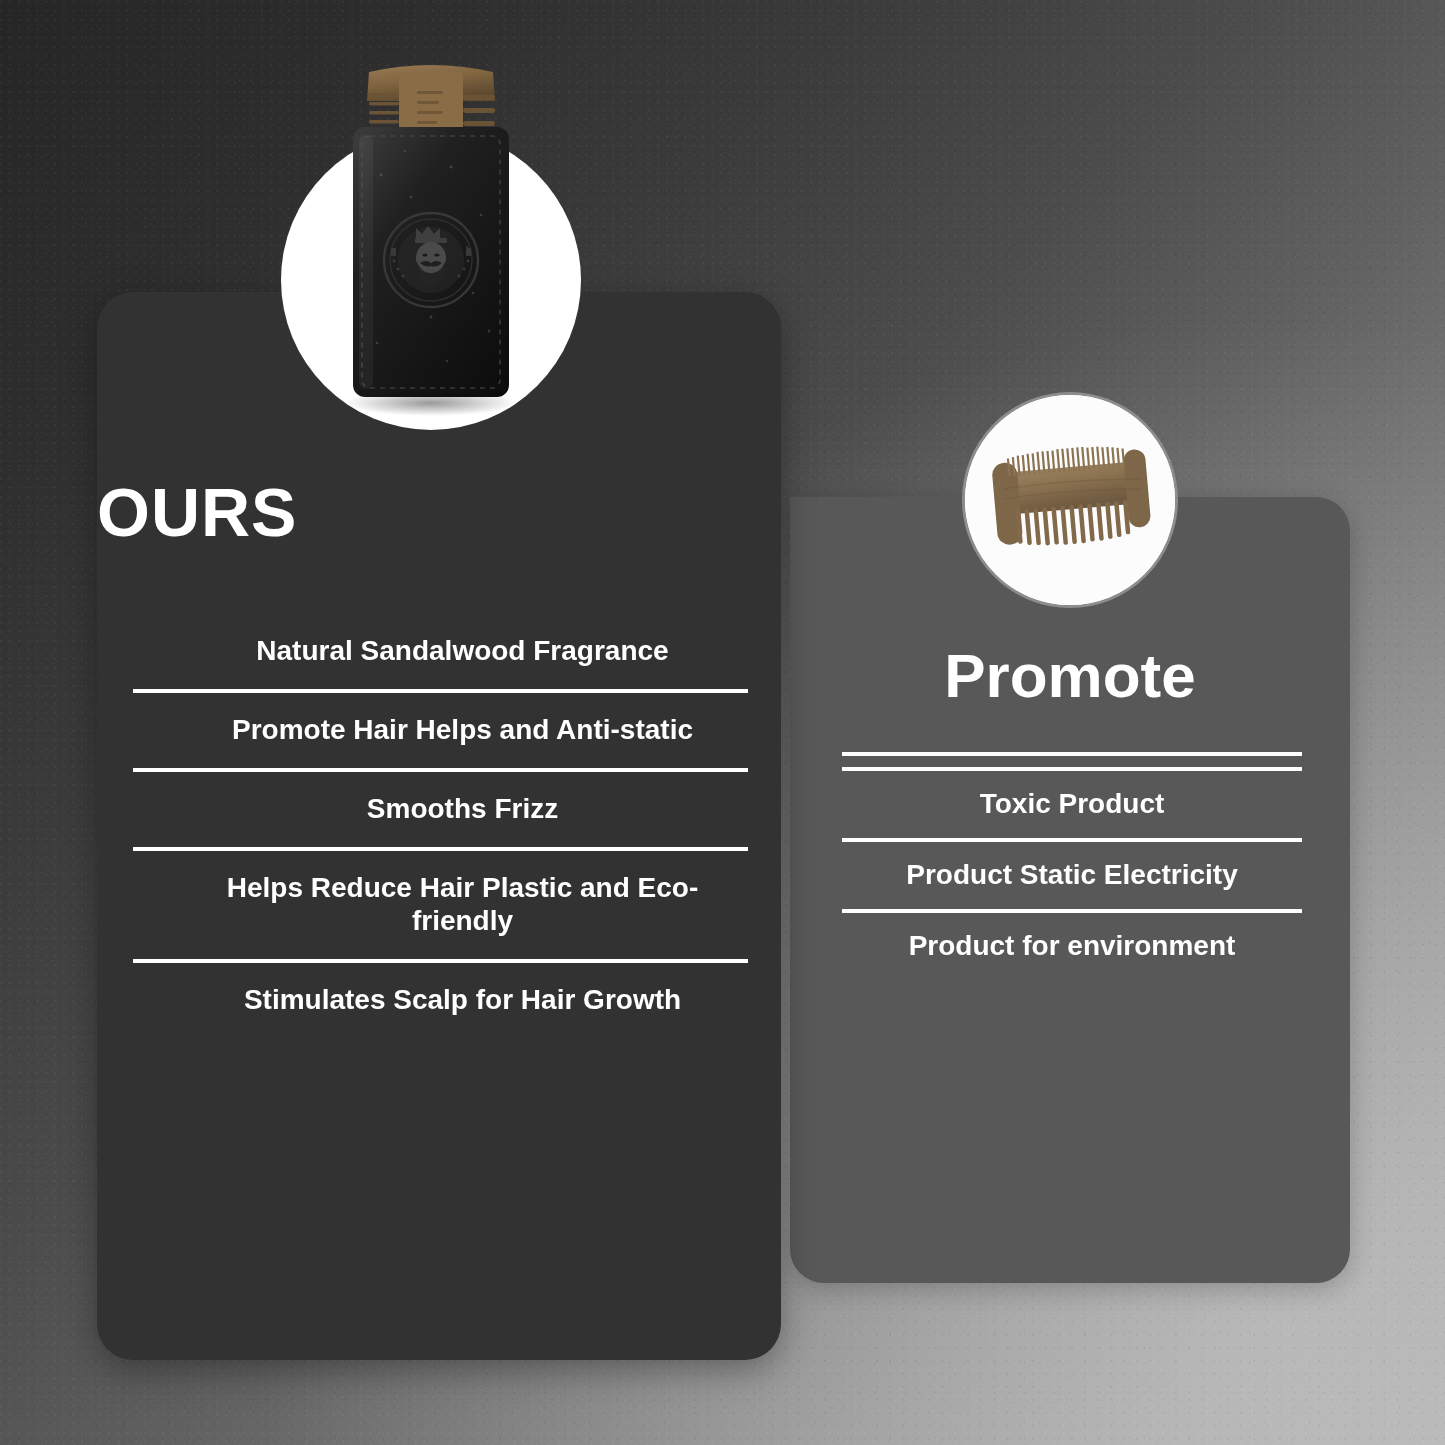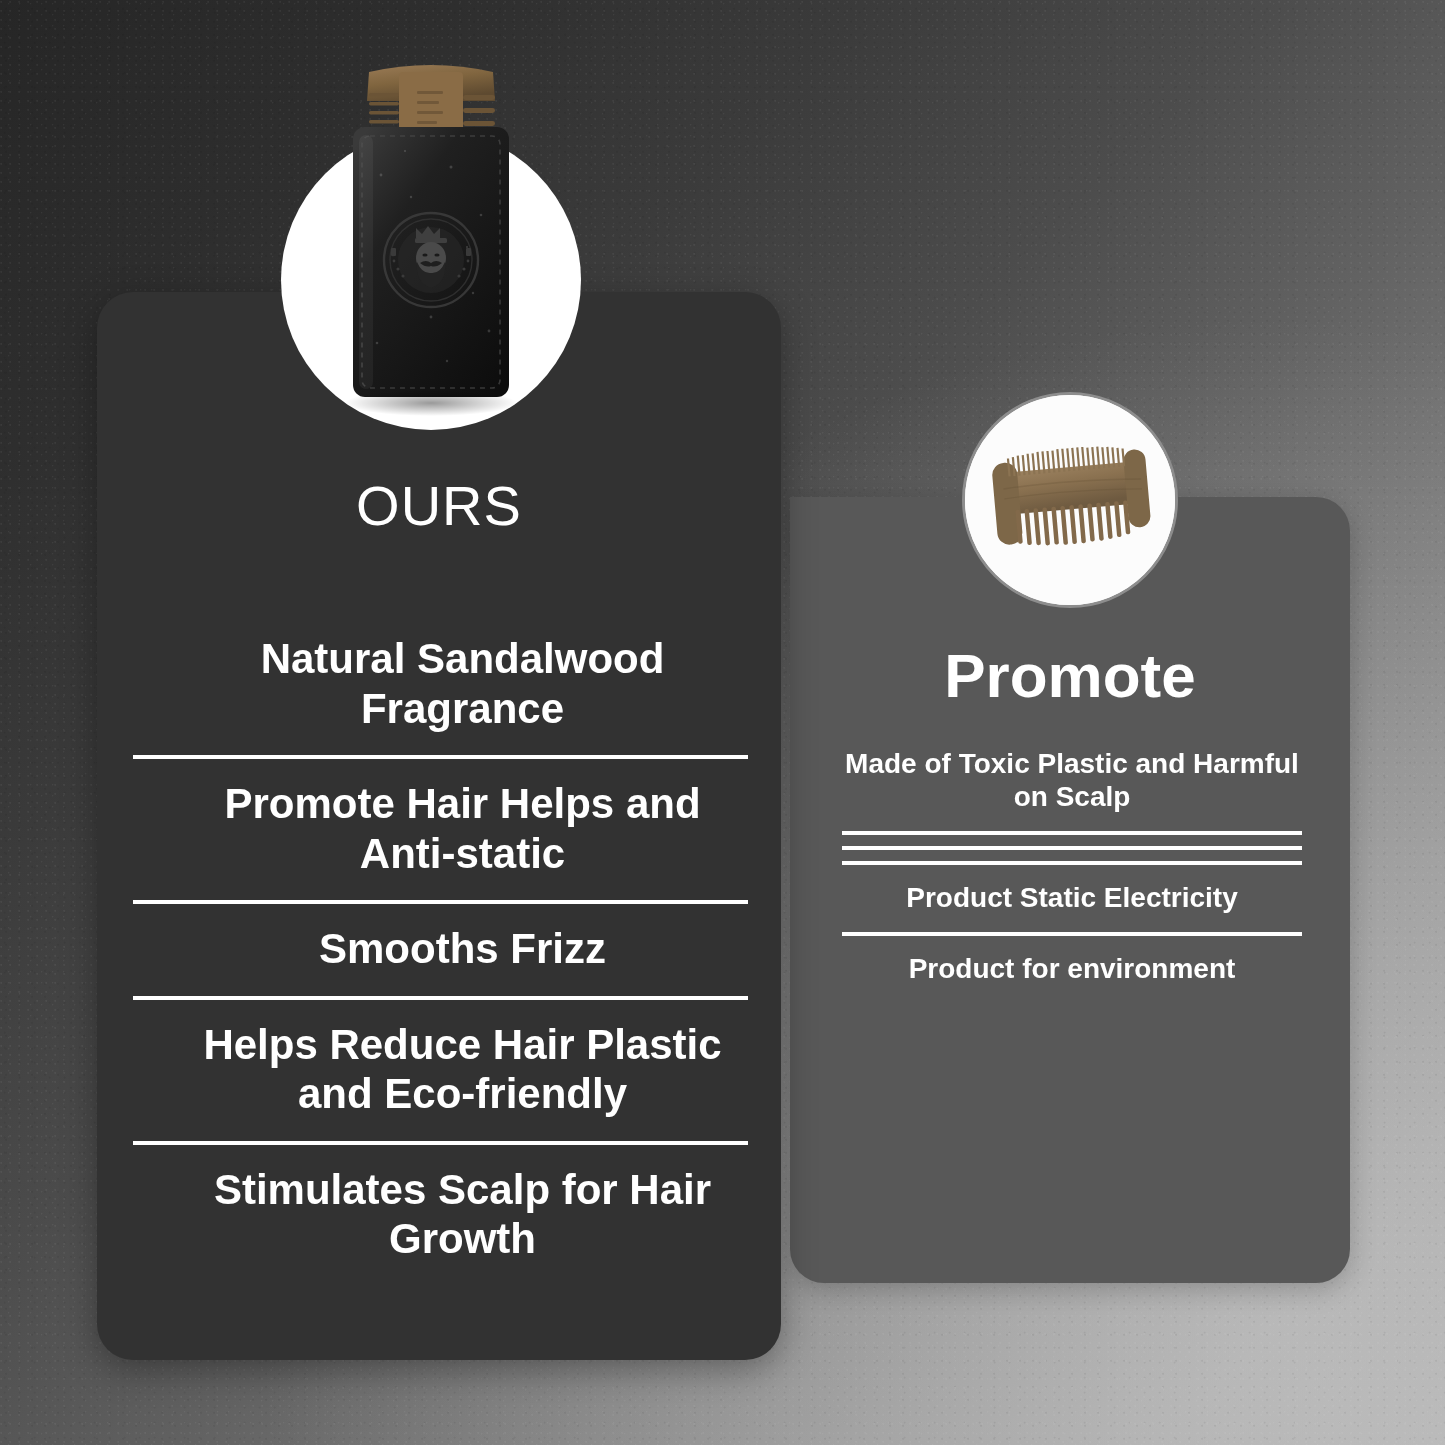--- a/index.html
+++ b/index.html
@@ -103,24 +103,23 @@
     z-index: 7;
     pointer-events: none;
   }
 
   
   .title-ours {
     position: absolute;
     left: 97px;
     top: 478px;
     width: 684px;
-    text-align: center;
     color: #ffffff;
-    font-size: 56px;
-    font-weight: 400;
+    font-size: 68px;
+    font-weight: 700;
     letter-spacing: 1px;
     line-height: 1;
     z-index: 4;
   }
   .title-others {
     position: absolute;
     left: 790px;
     top: 645px;
     width: 560px;
     text-align: center;
@@ -142,21 +141,21 @@
   .list-others {
     position: absolute;
     left: 842px;
     top: 742px;
     width: 460px;
     z-index: 4;
   }
 
   .row-ours {
     color: #ffffff;
-    font-size: 42px;
+    font-size: 28px;
     font-weight: 700;
     line-height: 1.18;
     text-align: center;
     padding: 6px 0 10px 0;
     margin-left: 44px;
   }
   .row-others {
     color: #ffffff;
     font-size: 28px;
     font-weight: 700;
@@ -368,22 +367,22 @@
     <div class="row-ours">Promote Hair Helps and Anti-static</div>
     <div class="divider div-ours"></div>
     <div class="row-ours">Smooths Frizz</div>
     <div class="divider div-ours"></div>
     <div class="row-ours">Helps Reduce Hair Plastic and Eco-friendly</div>
     <div class="divider div-ours"></div>
     <div class="row-ours">Stimulates Scalp for Hair Growth</div>
   </div>
 
   <div class="list-others">
-    <div class="row-others">Made of Toxic Plastic and Harmful on Scalp</div>
     <div class="divider div-others"></div>
     <div class="divider div-others"></div>
+    <div class="row-others">Toxic Product</div>
     <div class="divider div-others"></div>
     <div class="row-others">Product Static Electricity</div>
     <div class="divider div-others"></div>
     <div class="row-others">Product for environment</div>
   </div>
 
 </div>
 
 </body></html>

